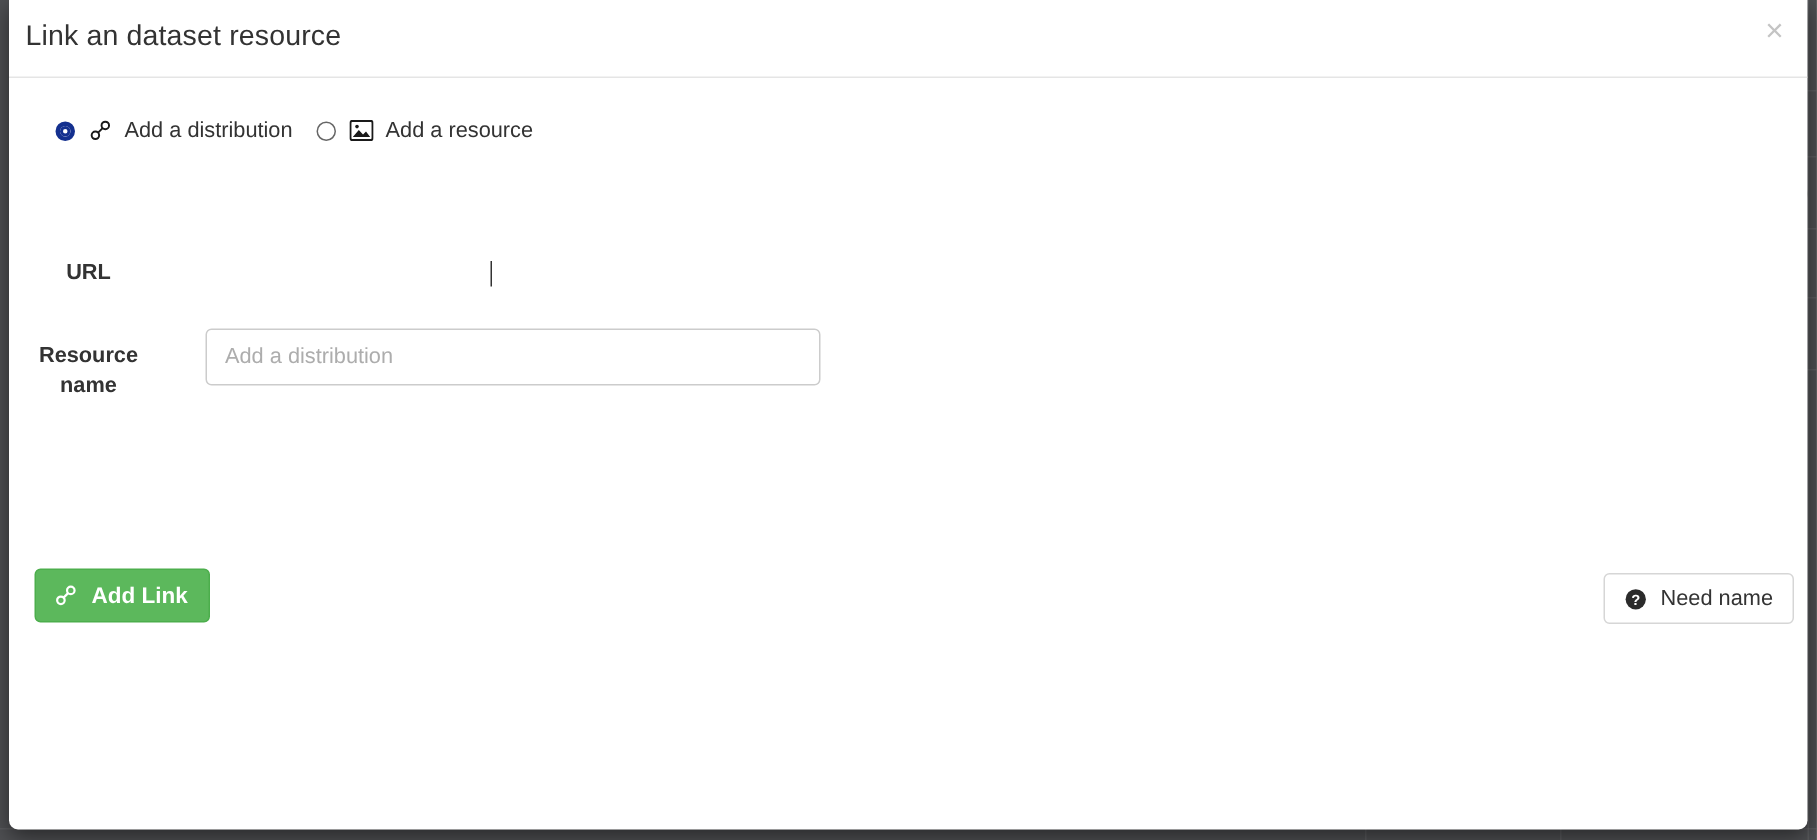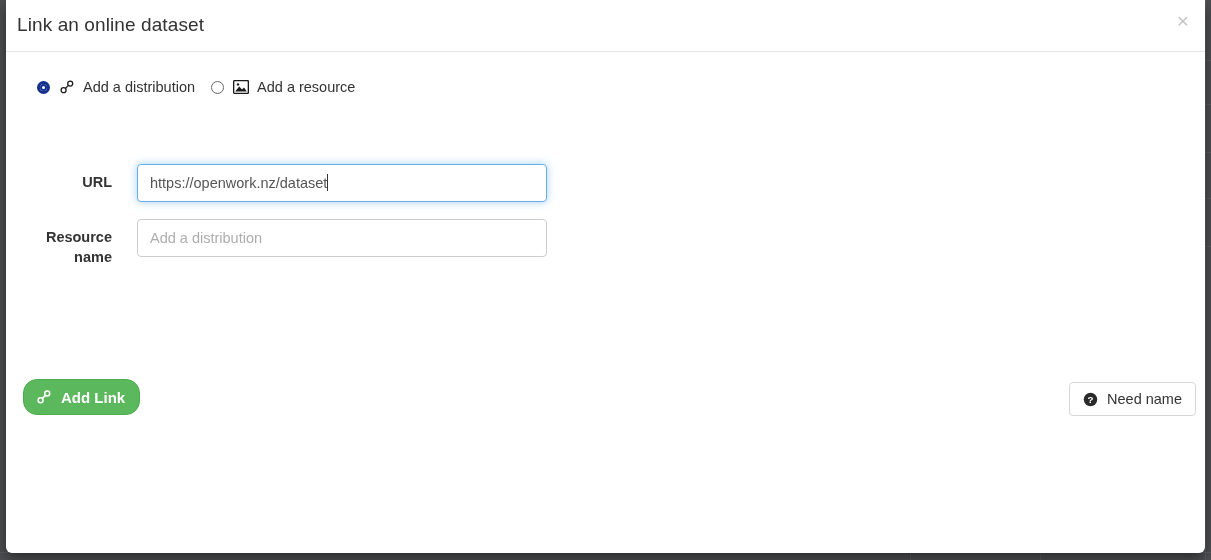--- a/index.html
+++ b/index.html
@@ -134,21 +134,21 @@
   .opt-label { margin-left: 8px; white-space: nowrap; }
 
   
   .form { position: absolute; left: 0; top: 112px; width: 100%; }
   .form-row { position: relative; margin-bottom: 15px; }
 
   .form-label {
     position: absolute;
     left: 0;
     width: 106px;
-    text-align: right;
+    text-align: center;
     font-size: 14.5px;
     font-weight: bold;
     color: #333333;
     line-height: 20px;
     padding-top: 8px;
   }
 
   .form-control {
     position: absolute;
     left: 131px;
@@ -181,21 +181,21 @@
     position: absolute;
     left: 17px;
     top: 327px;
     height: 36px;
     padding: 0 14px 0 12px;
     display: inline-flex;
     align-items: center;
     gap: 9px;
     background: #5cb85c;
     border: 1px solid #4cae4c;
-    border-radius: 14px;
+    border-radius: 4px;
     color: #ffffff;
     font-size: 15px;
     font-weight: bold;
     font-family: "Liberation Sans", sans-serif;
     cursor: pointer;
   }
 
   .need-help-btn {
     position: absolute;
     right: 9px;
@@ -226,21 +226,21 @@
   <div class="backdrop-line" style="left:0px;    top:552px; width:1211px;"></div>
   <div class="backdrop-col" style="left:1205px; top:0px;   height:560px;"></div>
   <div class="backdrop-col" style="left:910px;  top:552px; height:8px;"></div>
   <div class="backdrop-col" style="left:1040px; top:552px; height:8px;"></div>
   <div class="backdrop-glyph" style="left:1196px; top:126px; width:9px;">W</div>
 </div>
 
 <div class="modal">
 
   <div class="modal-header">
-    <h2 class="modal-title">Link an online dataset</h2>
+    <h2 class="modal-title">Link an dataset resource</h2>
     <button class="close-btn">×</button>
   </div>
 
   <div class="modal-body">
 
     <div class="radio-row">
 
       <label class="radio-opt">
         <span class="radio-dot on"></span>
         <span class="opt-icon">
@@ -265,21 +265,20 @@
           </svg>
         </span>
         <span class="opt-label">Add a resource</span>
       </label>
     </div>
 
     <div class="form">
 
       <div class="form-row" style="height:40px;">
         <div class="form-label">URL</div>
-        <input class="form-control focused" type="text" value="https://openwork.nz/dataset" style="">
       </div>
 
       <div class="form-row" style="height:40px;">
         <div class="form-label">Resource name</div>
         <input class="form-control" type="text" style="color: rgb(85, 85, 85);" placeholder="Add a distribution">
       </div>
 
     </div>
 
     <button class="add-link-btn">

